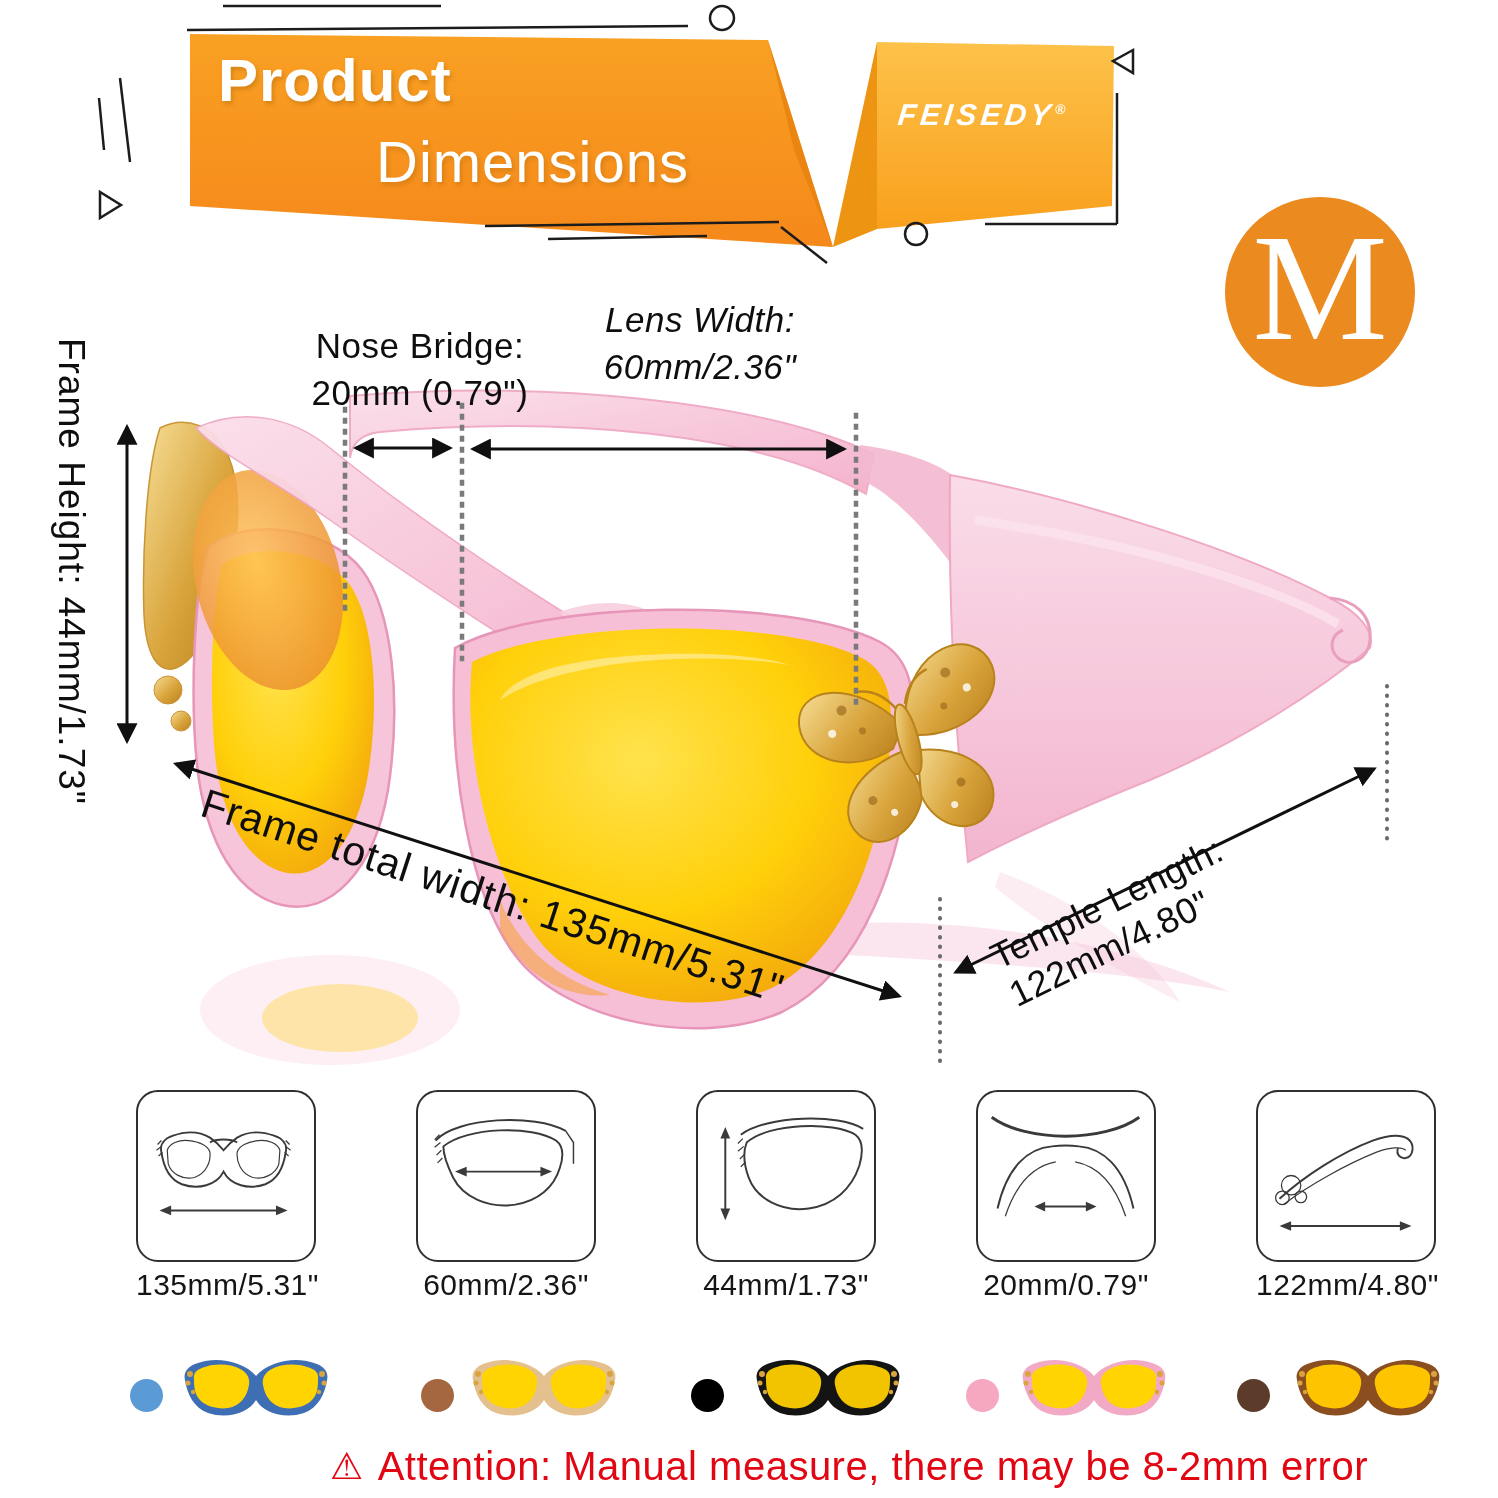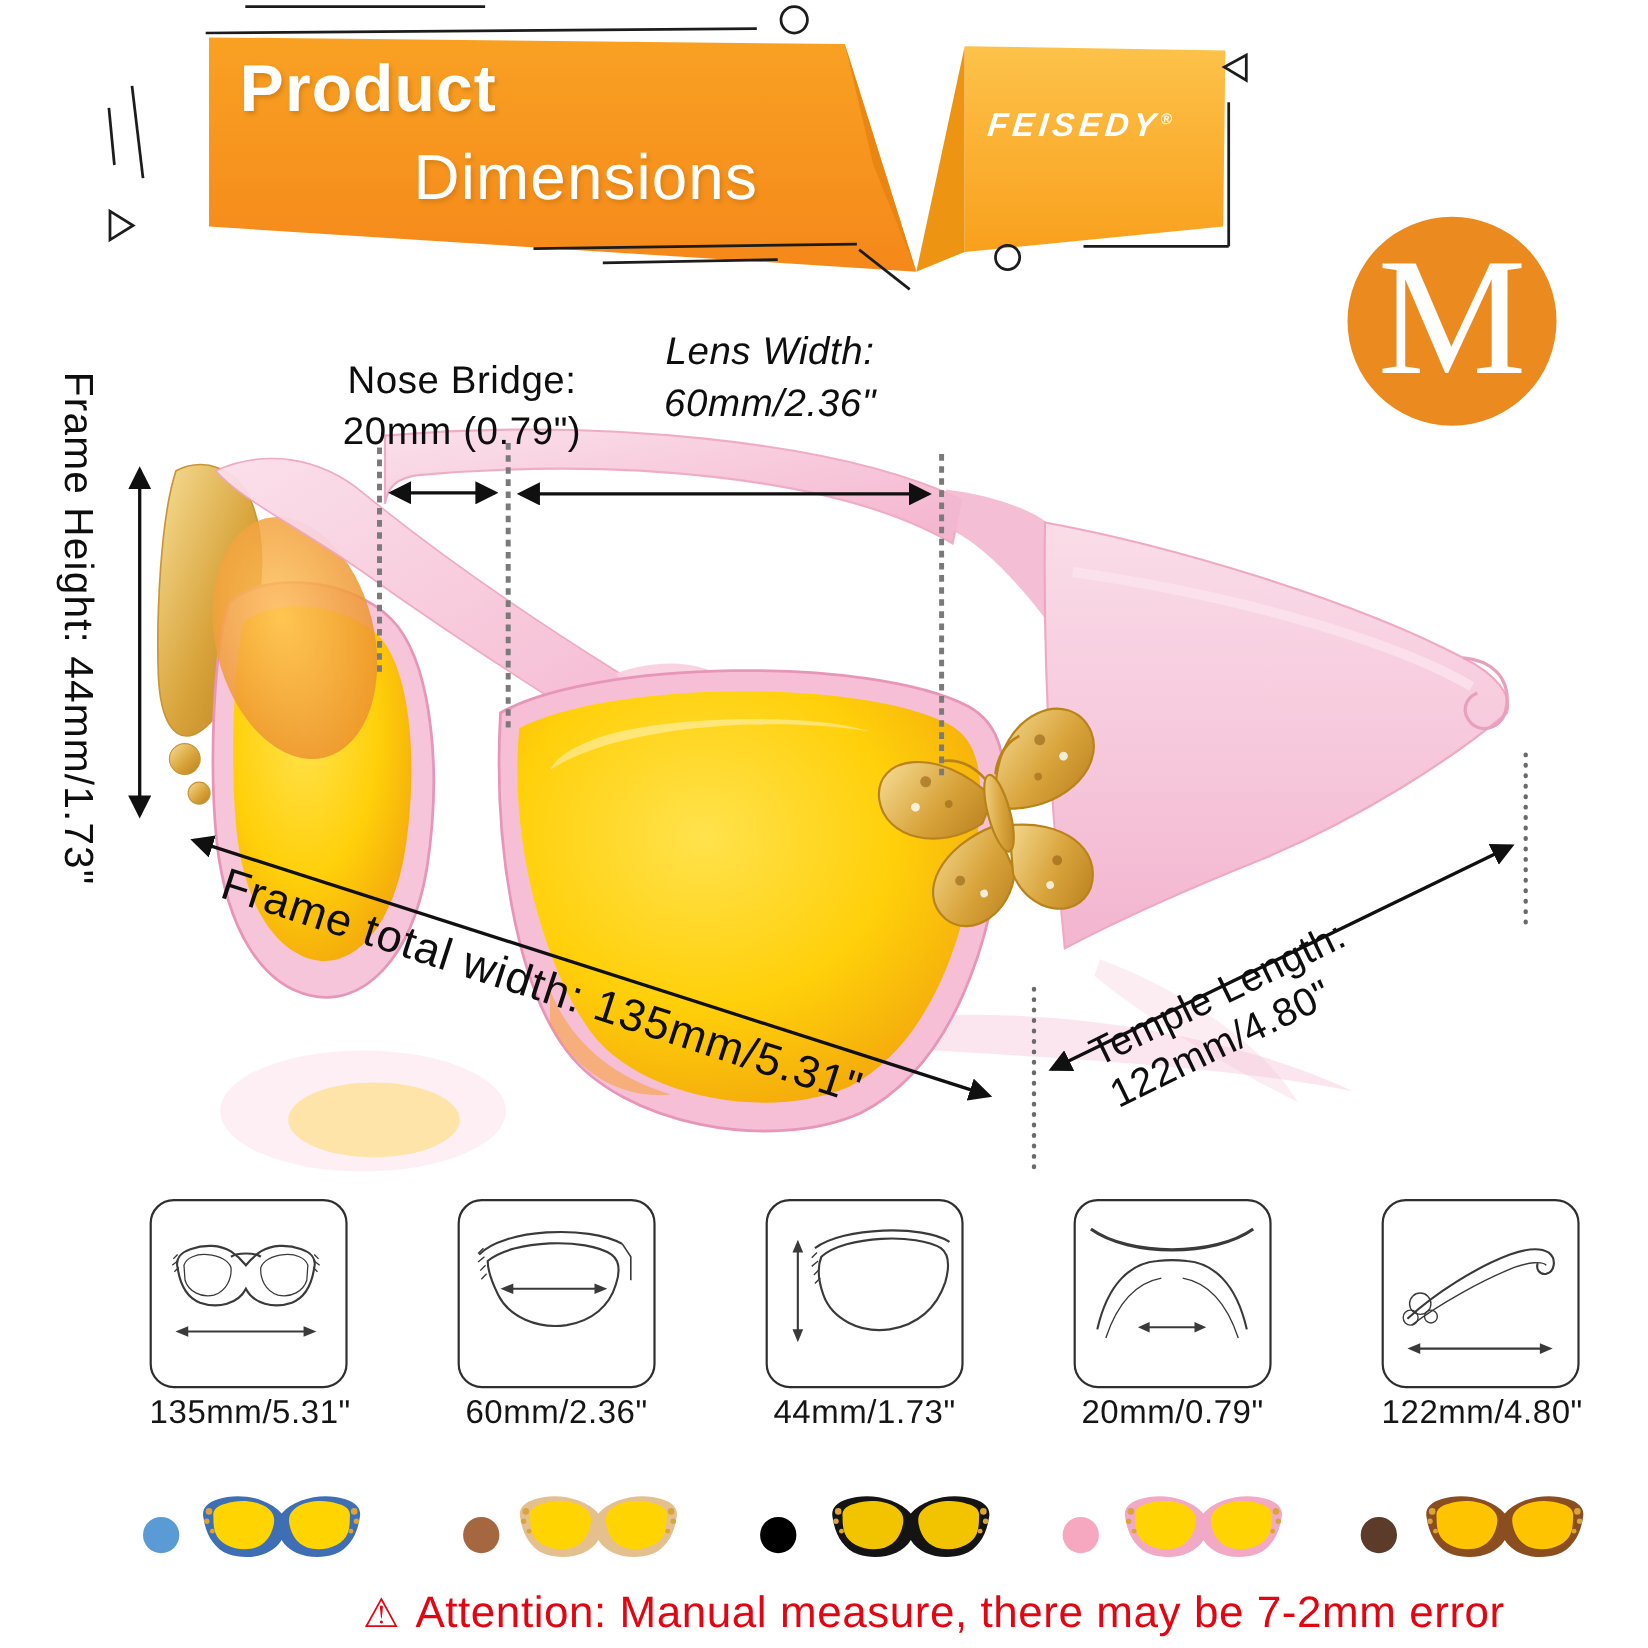--- a/index.html
+++ b/index.html
@@ -328,16 +328,16 @@
         <circle cx="8" cy="31" r="2.5" fill="#D9A43C"></circle>
      <circle cx="13" cy="40" r="2.2" fill="#D9A43C"></circle>
         <circle cx="142" cy="22" r="3" fill="#D9A43C"></circle>
      <circle cx="144" cy="31" r="2.5" fill="#D9A43C"></circle>
         <circle cx="139" cy="40" r="2.2" fill="#D9A43C"></circle>
    </svg>
     </div>
 
   <div class="abs attention" style="color: rgb(226, 6, 19);">
     <span class="warn">⚠</span>
-    <span>Attention: Manual measure, there may be 7-2mm error</span>
+    <span>Attention: Manual measure, there may be 8-2mm error</span>
   </div>
 
 </div>
 
 </body></html>

